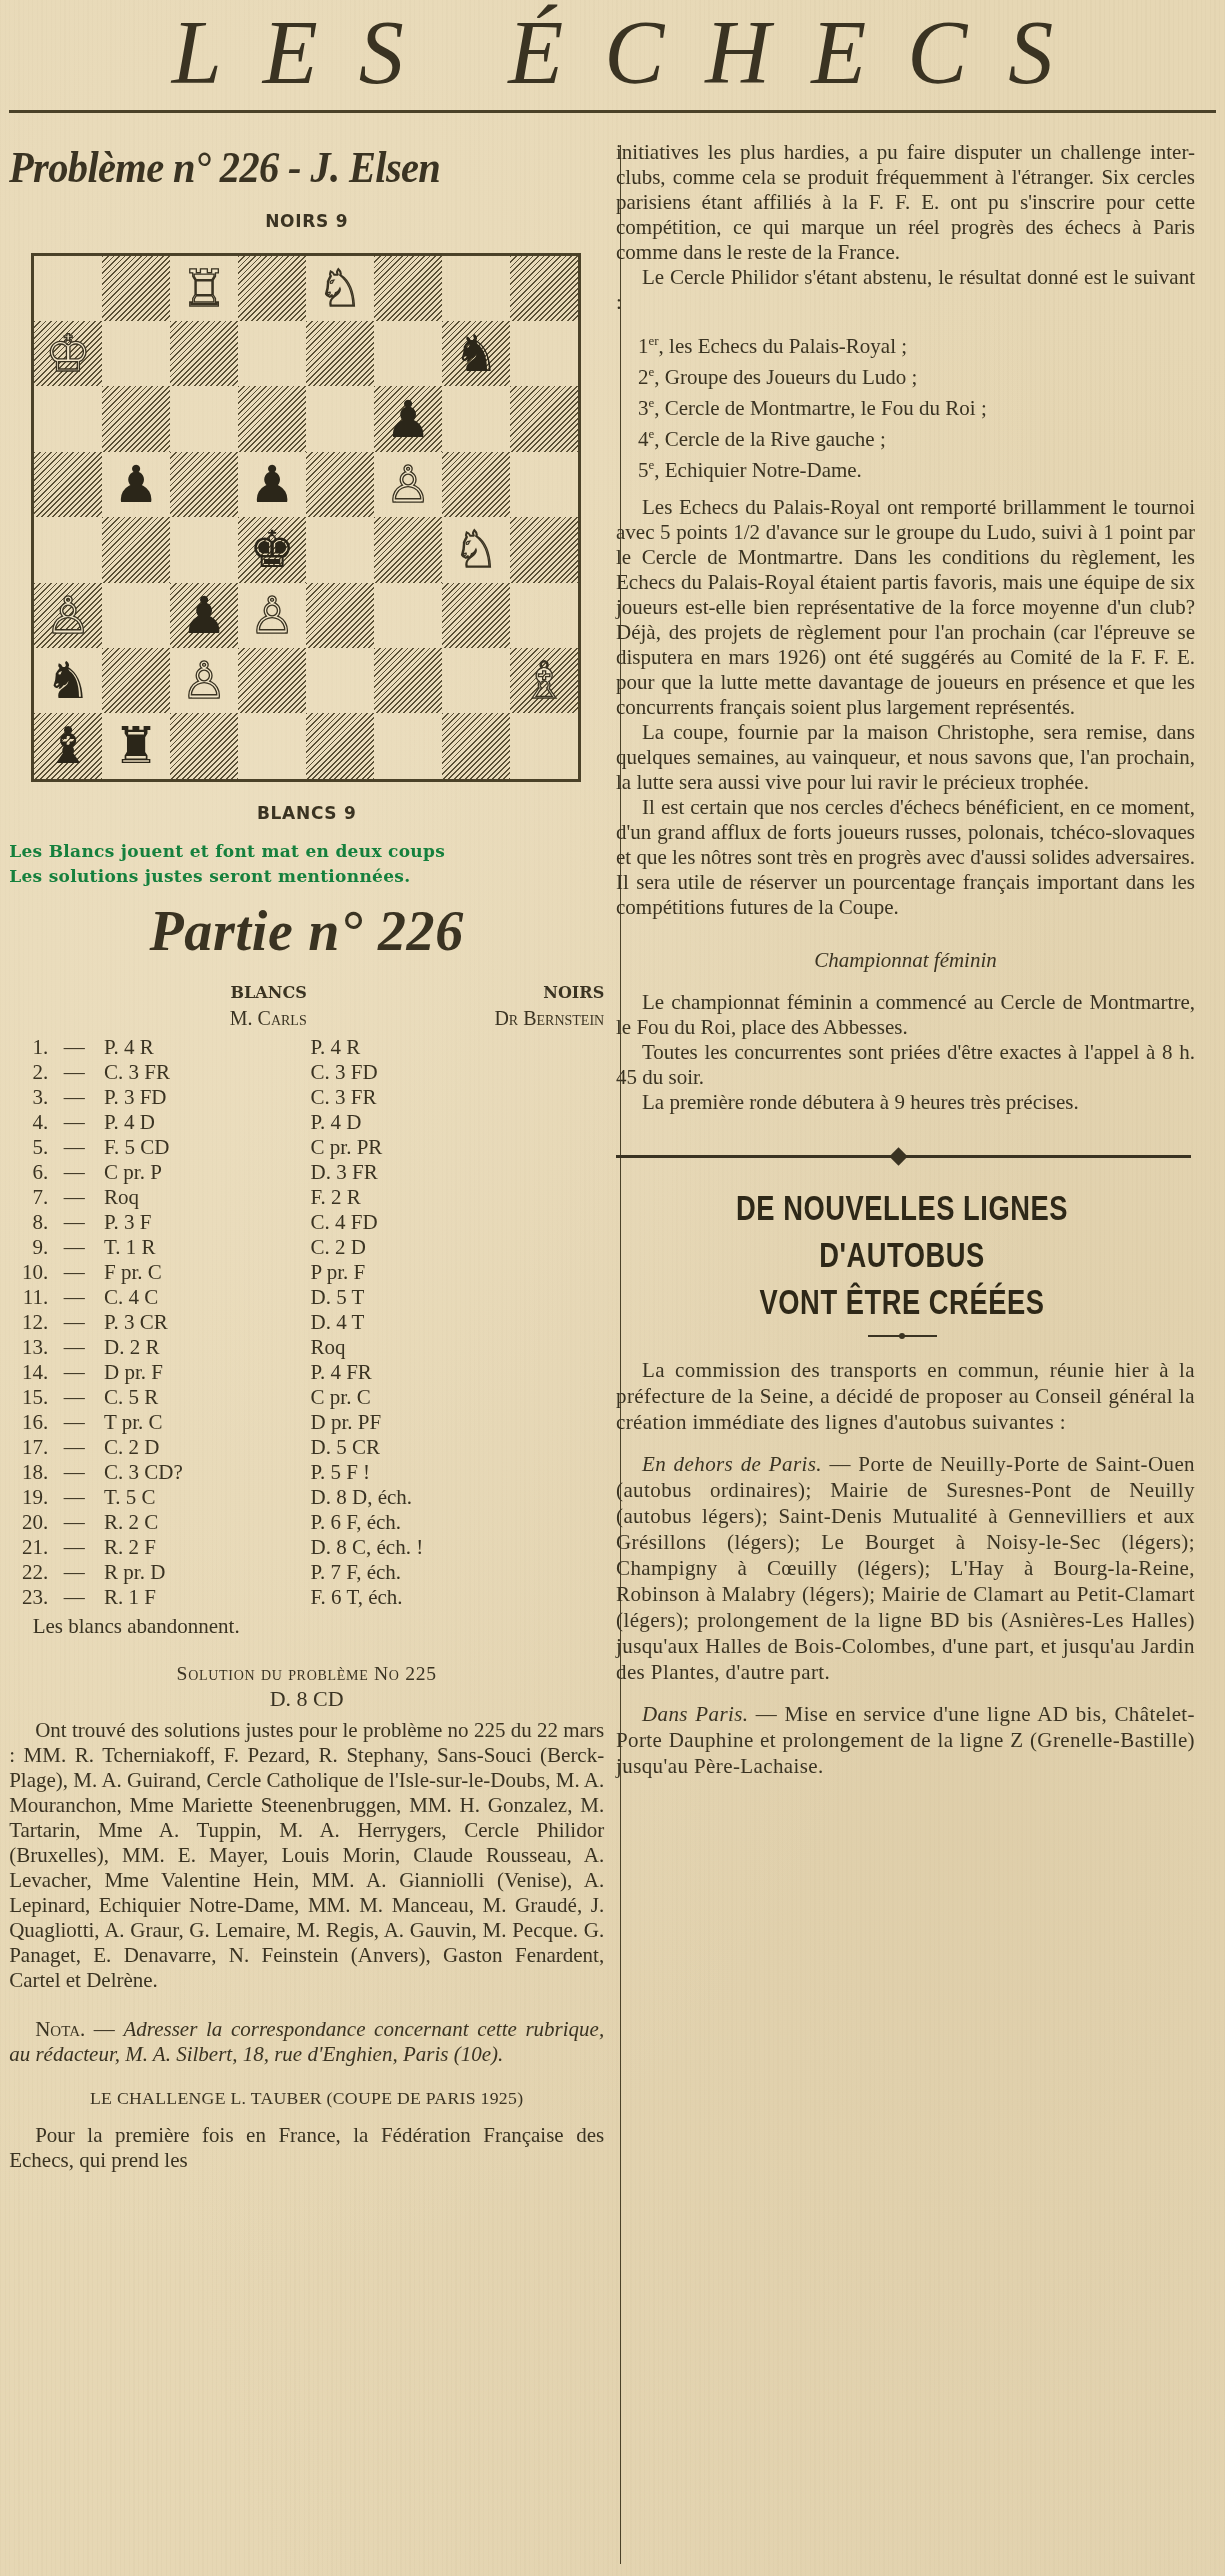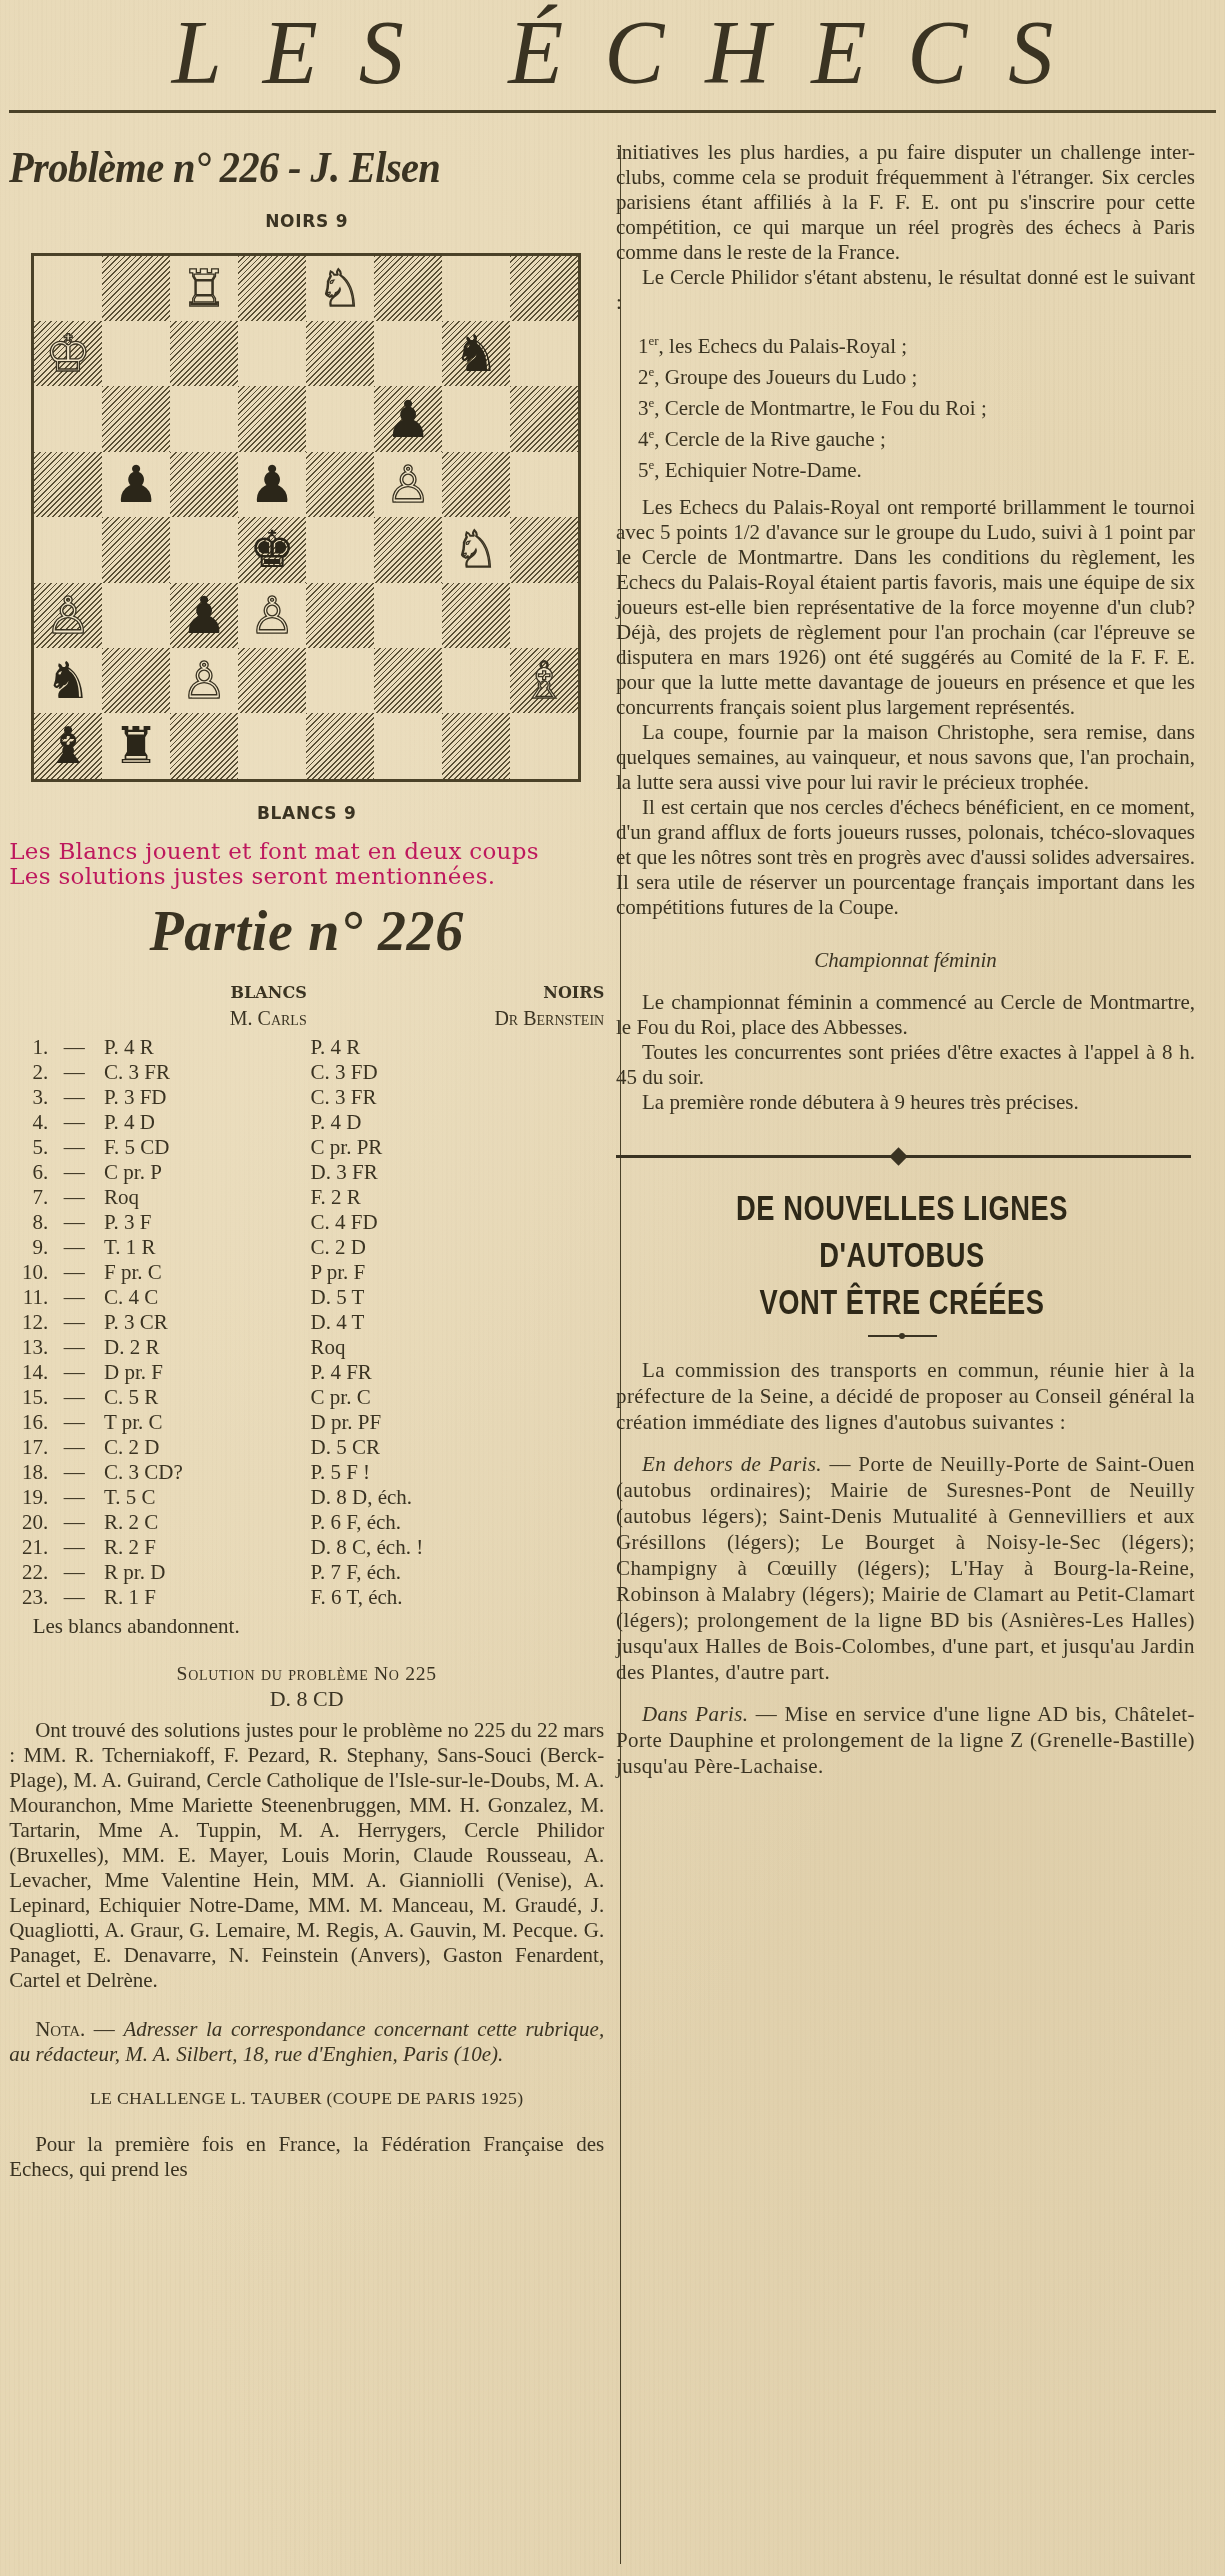--- a/index.html
+++ b/index.html
@@ -58,22 +58,22 @@
     background: repeating-linear-gradient(135deg, #5a5036 0 1.3px, rgba(0,0,0,0) 1.3px 3.9px);
   }
   .piece {
     font-family: "DejaVu Sans", sans-serif; font-size: 51px; line-height: 1;
     position: relative; z-index: 2;
   }
   .piece.white { color: #f2e6c8; -webkit-text-stroke: 1.3px #3a3322; text-shadow: 0 0 0 #3a3322; }
   .piece.black { color: #2b2619; }
   .board-label-bottom { margin-top: 18.3px; height: 26px; line-height: 26px; }
   .instr {
-    font-family: "DejaVu Serif", serif; font-weight: normal; font-size: 23px;
-    line-height: 25px; margin: 13px 0 0 0; letter-spacing: 0.3px; color: #be185d;
+    font-family: "DejaVu Serif", serif; font-weight: bold; font-size: 17px;
+    line-height: 25px; margin: 13px 0 0 0; letter-spacing: 0.3px; color: #15803d;
     text-align: justify;
   }
   .partie-title {
     font-style: italic; font-size: 56px; line-height: 72px; text-align: center;
     margin: 6.5px 0 0 0; letter-spacing: 0.7px;
   }
   .game-head {
     display: grid; grid-template-columns: 50% 50%; margin-top: 13px;
   }
   .game-head .h-side { text-align: right; font-family: "DejaVu Serif", serif; font-weight: bold; font-size: 16px; line-height: 25px; }
@@ -394,21 +394,21 @@
   <div class="sol-move">D. 8 CD</div>
   <p class="para" style="margin-top:6.5px">Ont trouvé des solutions justes pour le problème no 225 du 22 mars : MM. R. Tcherniakoff, F. Pezard, R. Stephany, Sans-Souci (Berck-Plage), M. A. Guirand, Cercle Catholique de l'Isle-sur-le-Doubs, M. A. Mouranchon, Mme Mariette Steenenbruggen, MM. H. Gonzalez, M. Tartarin, Mme A. Tuppin, M. A. Herrygers, Cercle Philidor (Bruxelles), MM. E. Mayer, Louis Morin, Claude Rousseau, A. Levacher, Mme Valentine Hein, MM. A. Gianniolli (Venise), A. Lepinard, Echiquier Notre-Dame, MM. M. Manceau, M. Graudé, J. Quagliotti, A. Graur, G. Lemaire, M. Regis, A. Gauvin, M. Pecque. G. Panaget, E. Denavarre, N. Feinstein (Anvers), Gaston Fenardent, Cartel et Delrène.</p>
 
   <p class="para nota">
     <span class="lab">Nota.</span>
     <span>—</span>
     <span class="it">Adresser la correspondance concernant cette rubrique, au rédacteur, M. A. Silbert, 18, rue d'Enghien, Paris (10e).</span>
   </p>
 
   <div class="sub-head">LE CHALLENGE L. TAUBER (COUPE DE PARIS 1925)</div>
-  <p class="para" style="margin-top:23px">Pour la première fois en France, la Fédération Française des Echecs, qui prend les</p>
+  <p class="para" style="margin-top:14px">Pour la première fois en France, la Fédération Française des Echecs, qui prend les</p>
 </div>
 
 <div class="col-right">
   <div style="padding:0 0 0 13px; width: 579px;">
     <p class="para noindent" style="margin-top:9.2px">initiatives les plus hardies, a pu faire disputer un challenge inter-clubs, comme cela se produit fréquemment à l'étranger. Six cercles parisiens étant affiliés à la F. F. E. ont pu s'inscrire pour cette compétition, ce qui marque un réel progrès des échecs à Paris comme dans le reste de la France.</p>
     <p class="para">Le Cercle Philidor s'étant abstenu, le résultat donné est le suivant :</p>
     <ul class="ranking" id="ranking">
         <li><span>1</span><sup>er</sup><span>, les Echecs du Palais-Royal ;</span></li>
         <li><span>2</span><sup>e</sup><span>, Groupe des Joueurs du Ludo ;</span></li>
         <li><span>3</span><sup>e</sup><span>, Cercle de Montmartre, le Fou du Roi ;</span></li>

